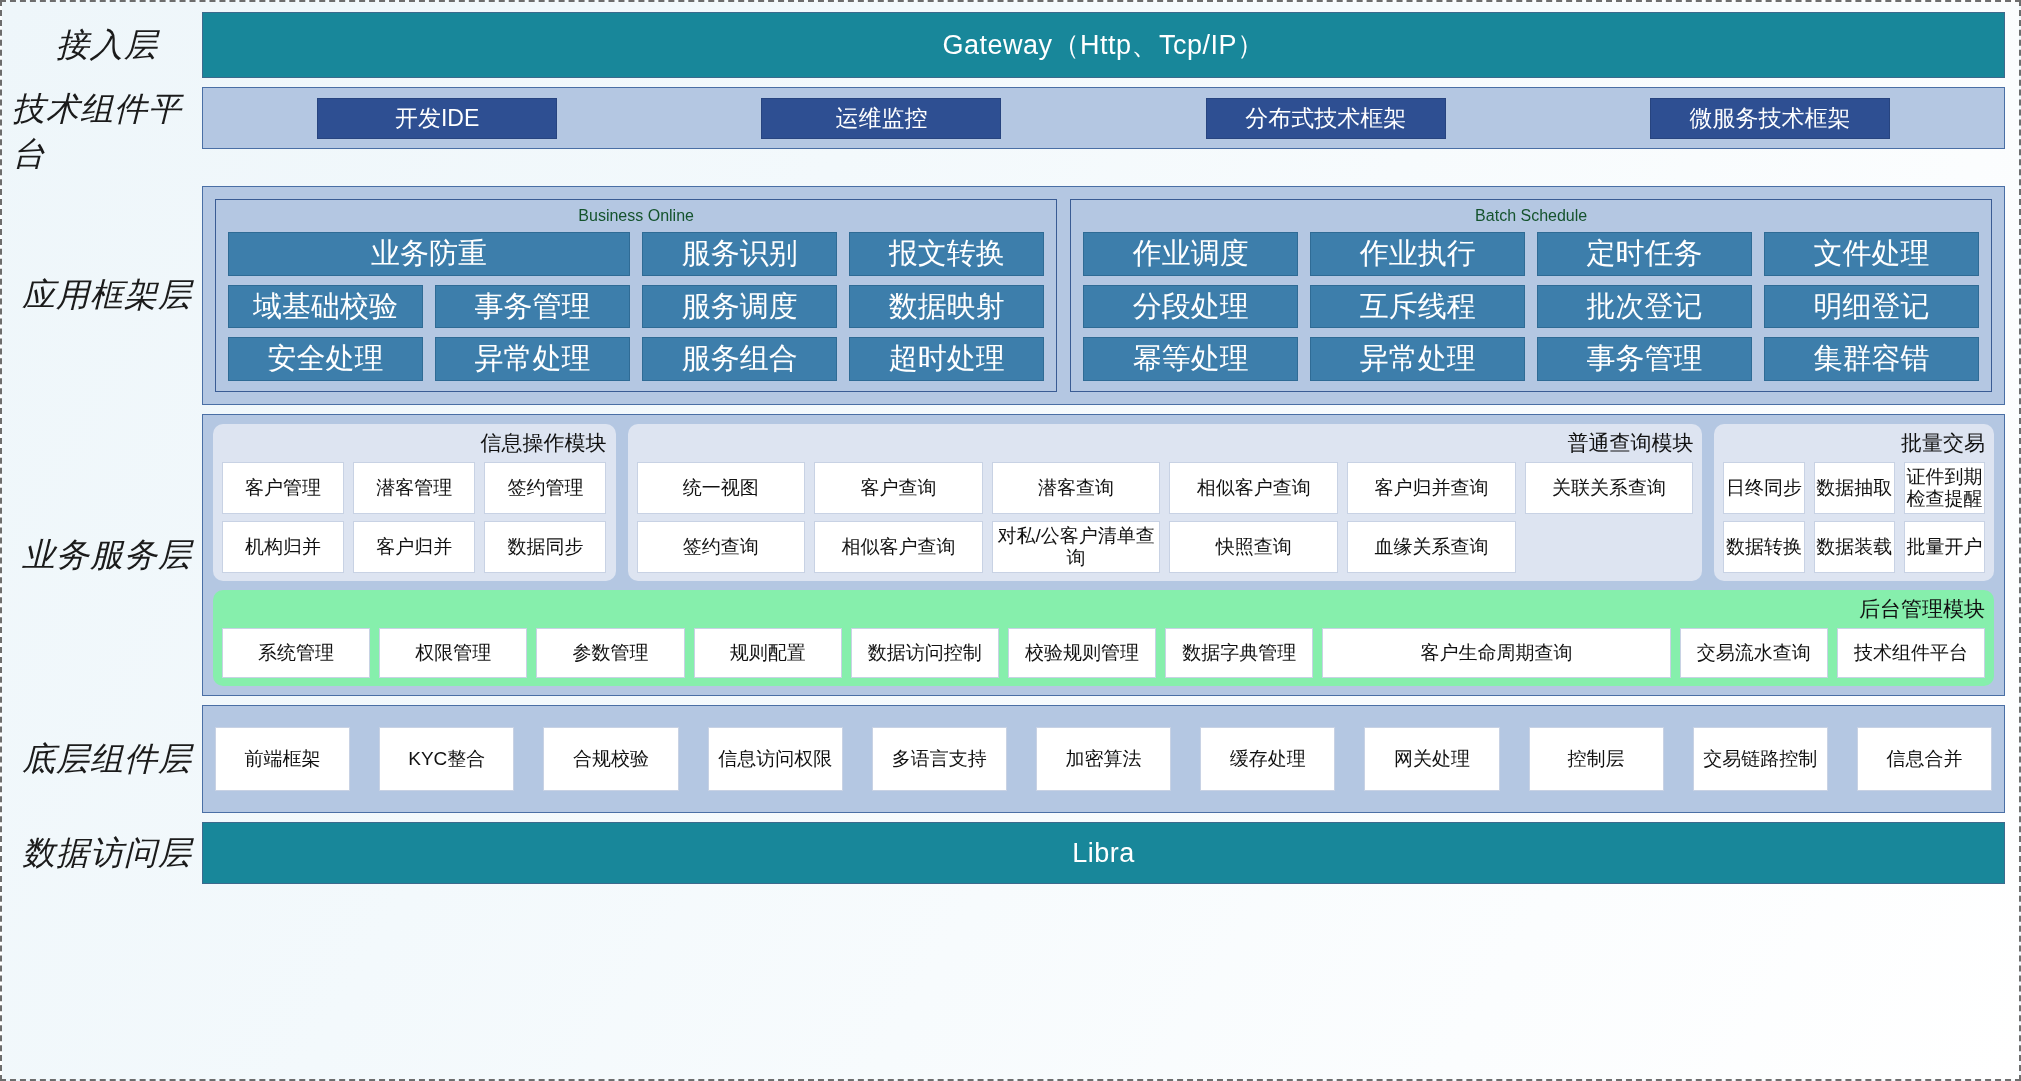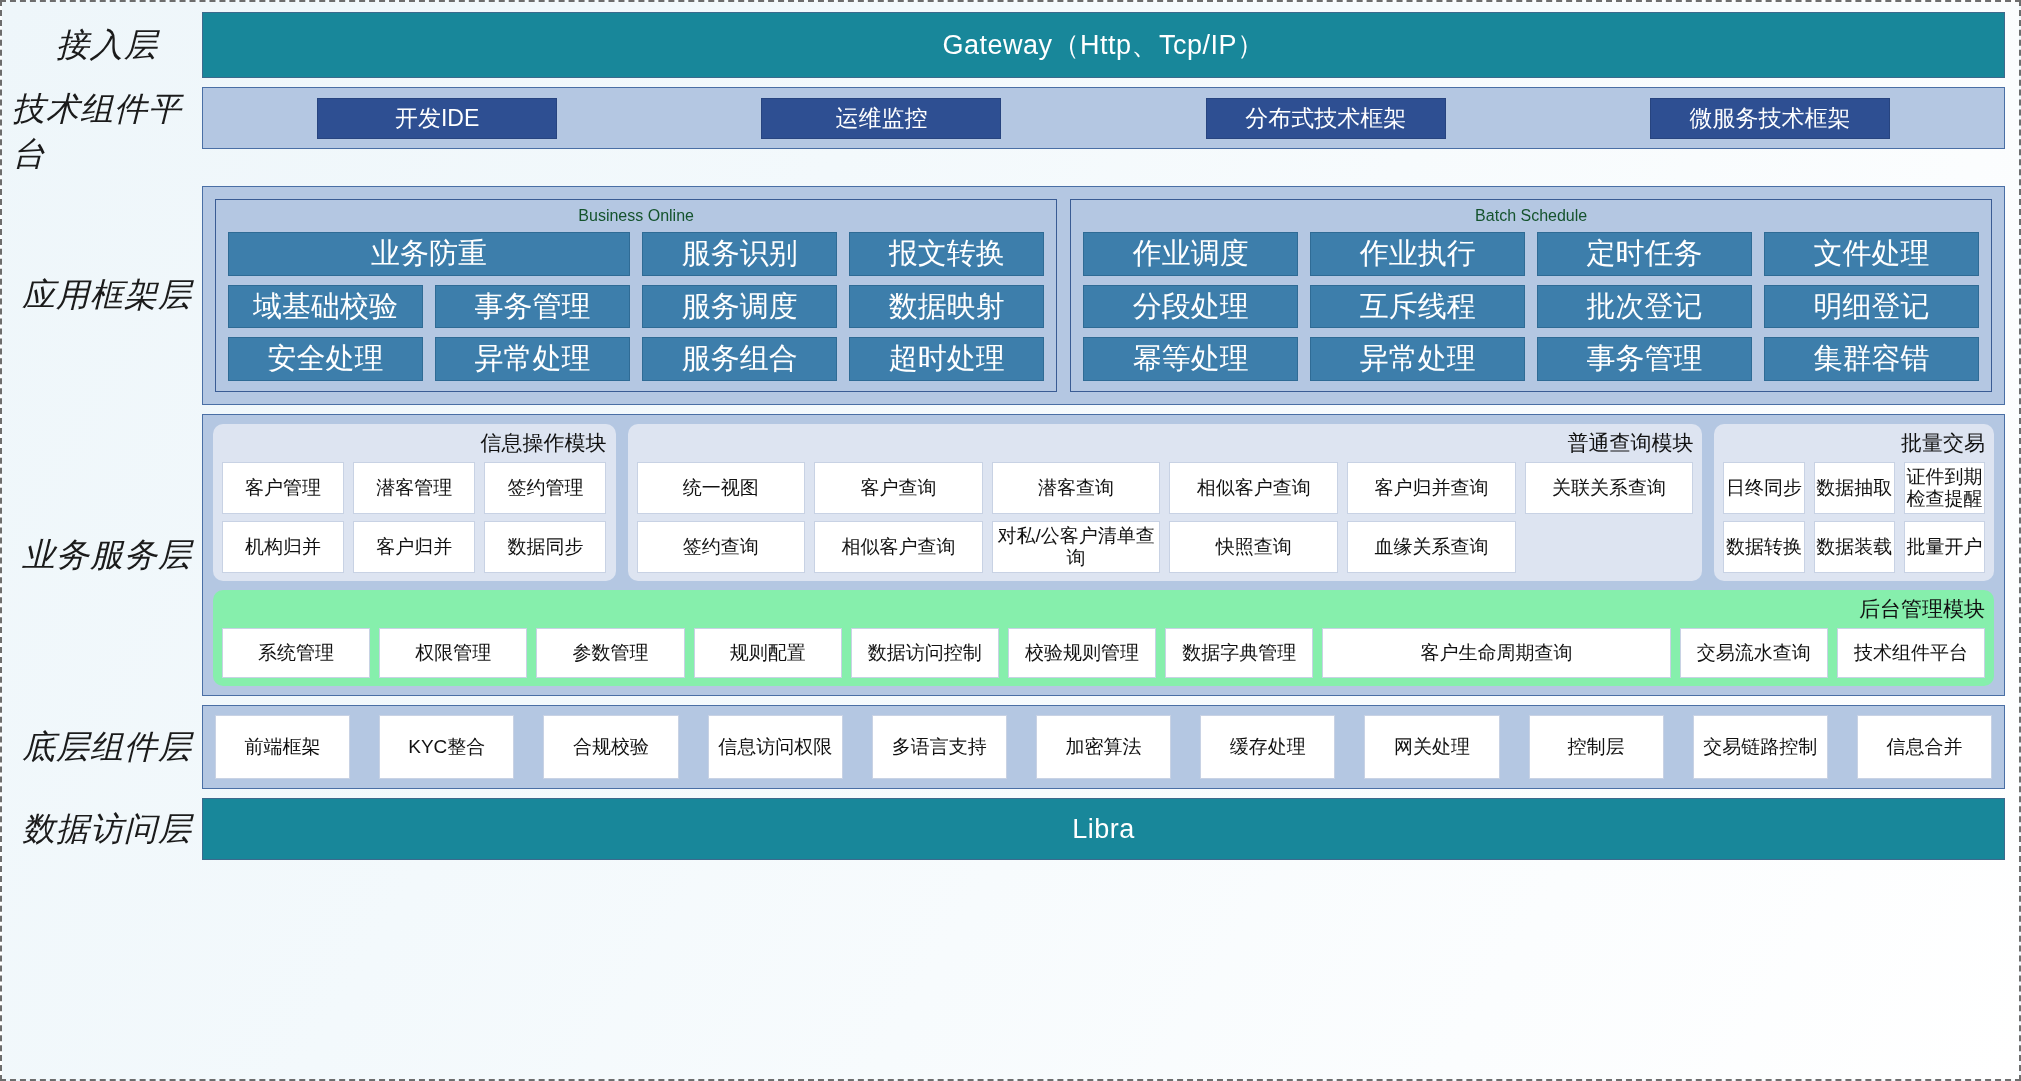--- a/index.html
+++ b/index.html
@@ -174,21 +174,21 @@
     display: flex;
     flex-direction: column;
     height: 96px;
   }
 
   
   .comp-panel {
     width: 100%;
     background: #b4c7e2;
     border: 1px solid #4a6fa5;
-    height: 84px;
+    height: 108px;
     display: flex;
     align-items: center;
     gap: 29px;
     padding: 0 12px;
   }
   .comp-chip {
     flex: 1 1 0;
     background: #ffffff;
     border: 1px solid #c8d2e4;
     color: #111;

